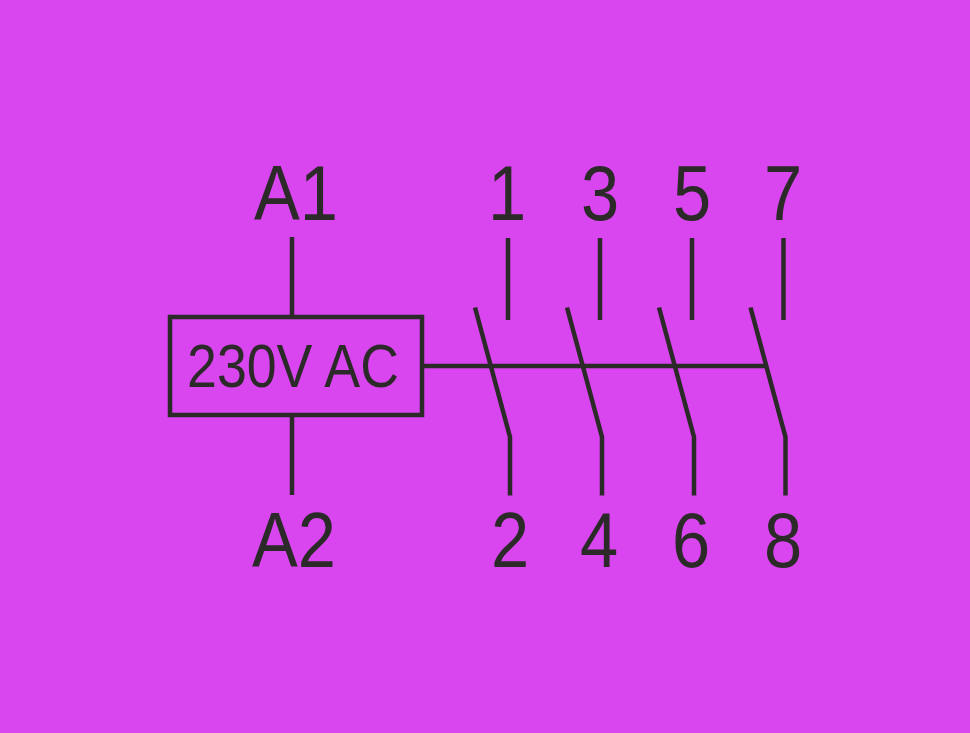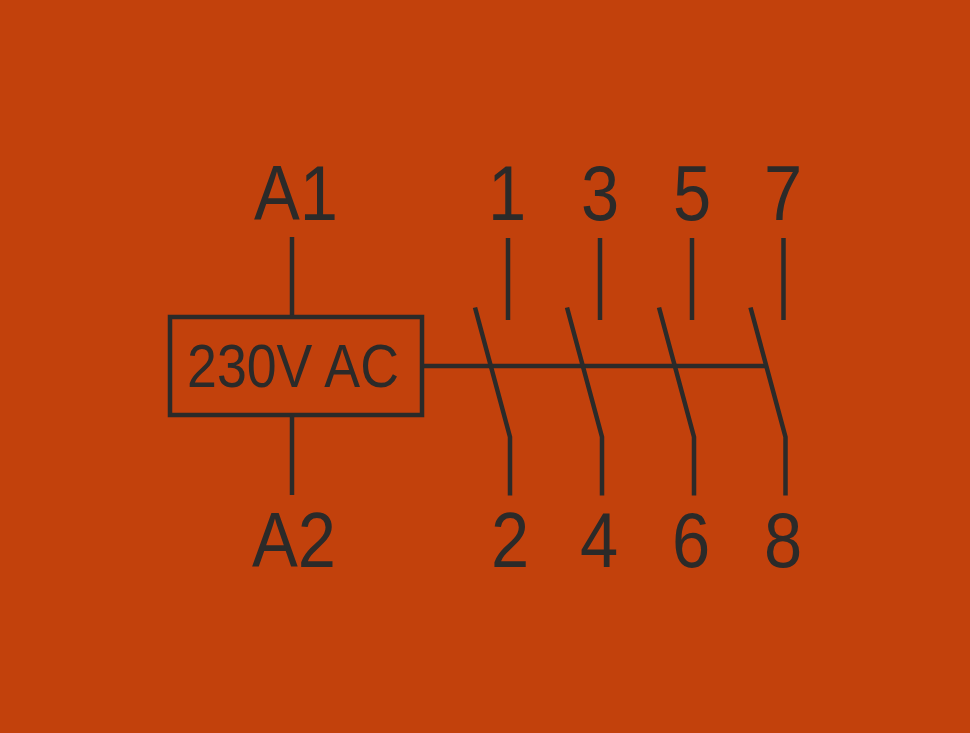--- a/index.html
+++ b/index.html
@@ -4,21 +4,21 @@
 <style>
   html, body {
     margin: 0;
     padding: 0;
     background: #ffffff;
   }
   #stage {
     position: relative;
     width: 970px;
     height: 733px;
-    background: #c2410c;
+    background: #d946ef;
     overflow: hidden;
   }
   svg {
     display: block;
   }
   .wires {
     fill: none;
     stroke: #2b2a29;
     stroke-width: 4.5;
     stroke-linecap: butt;

